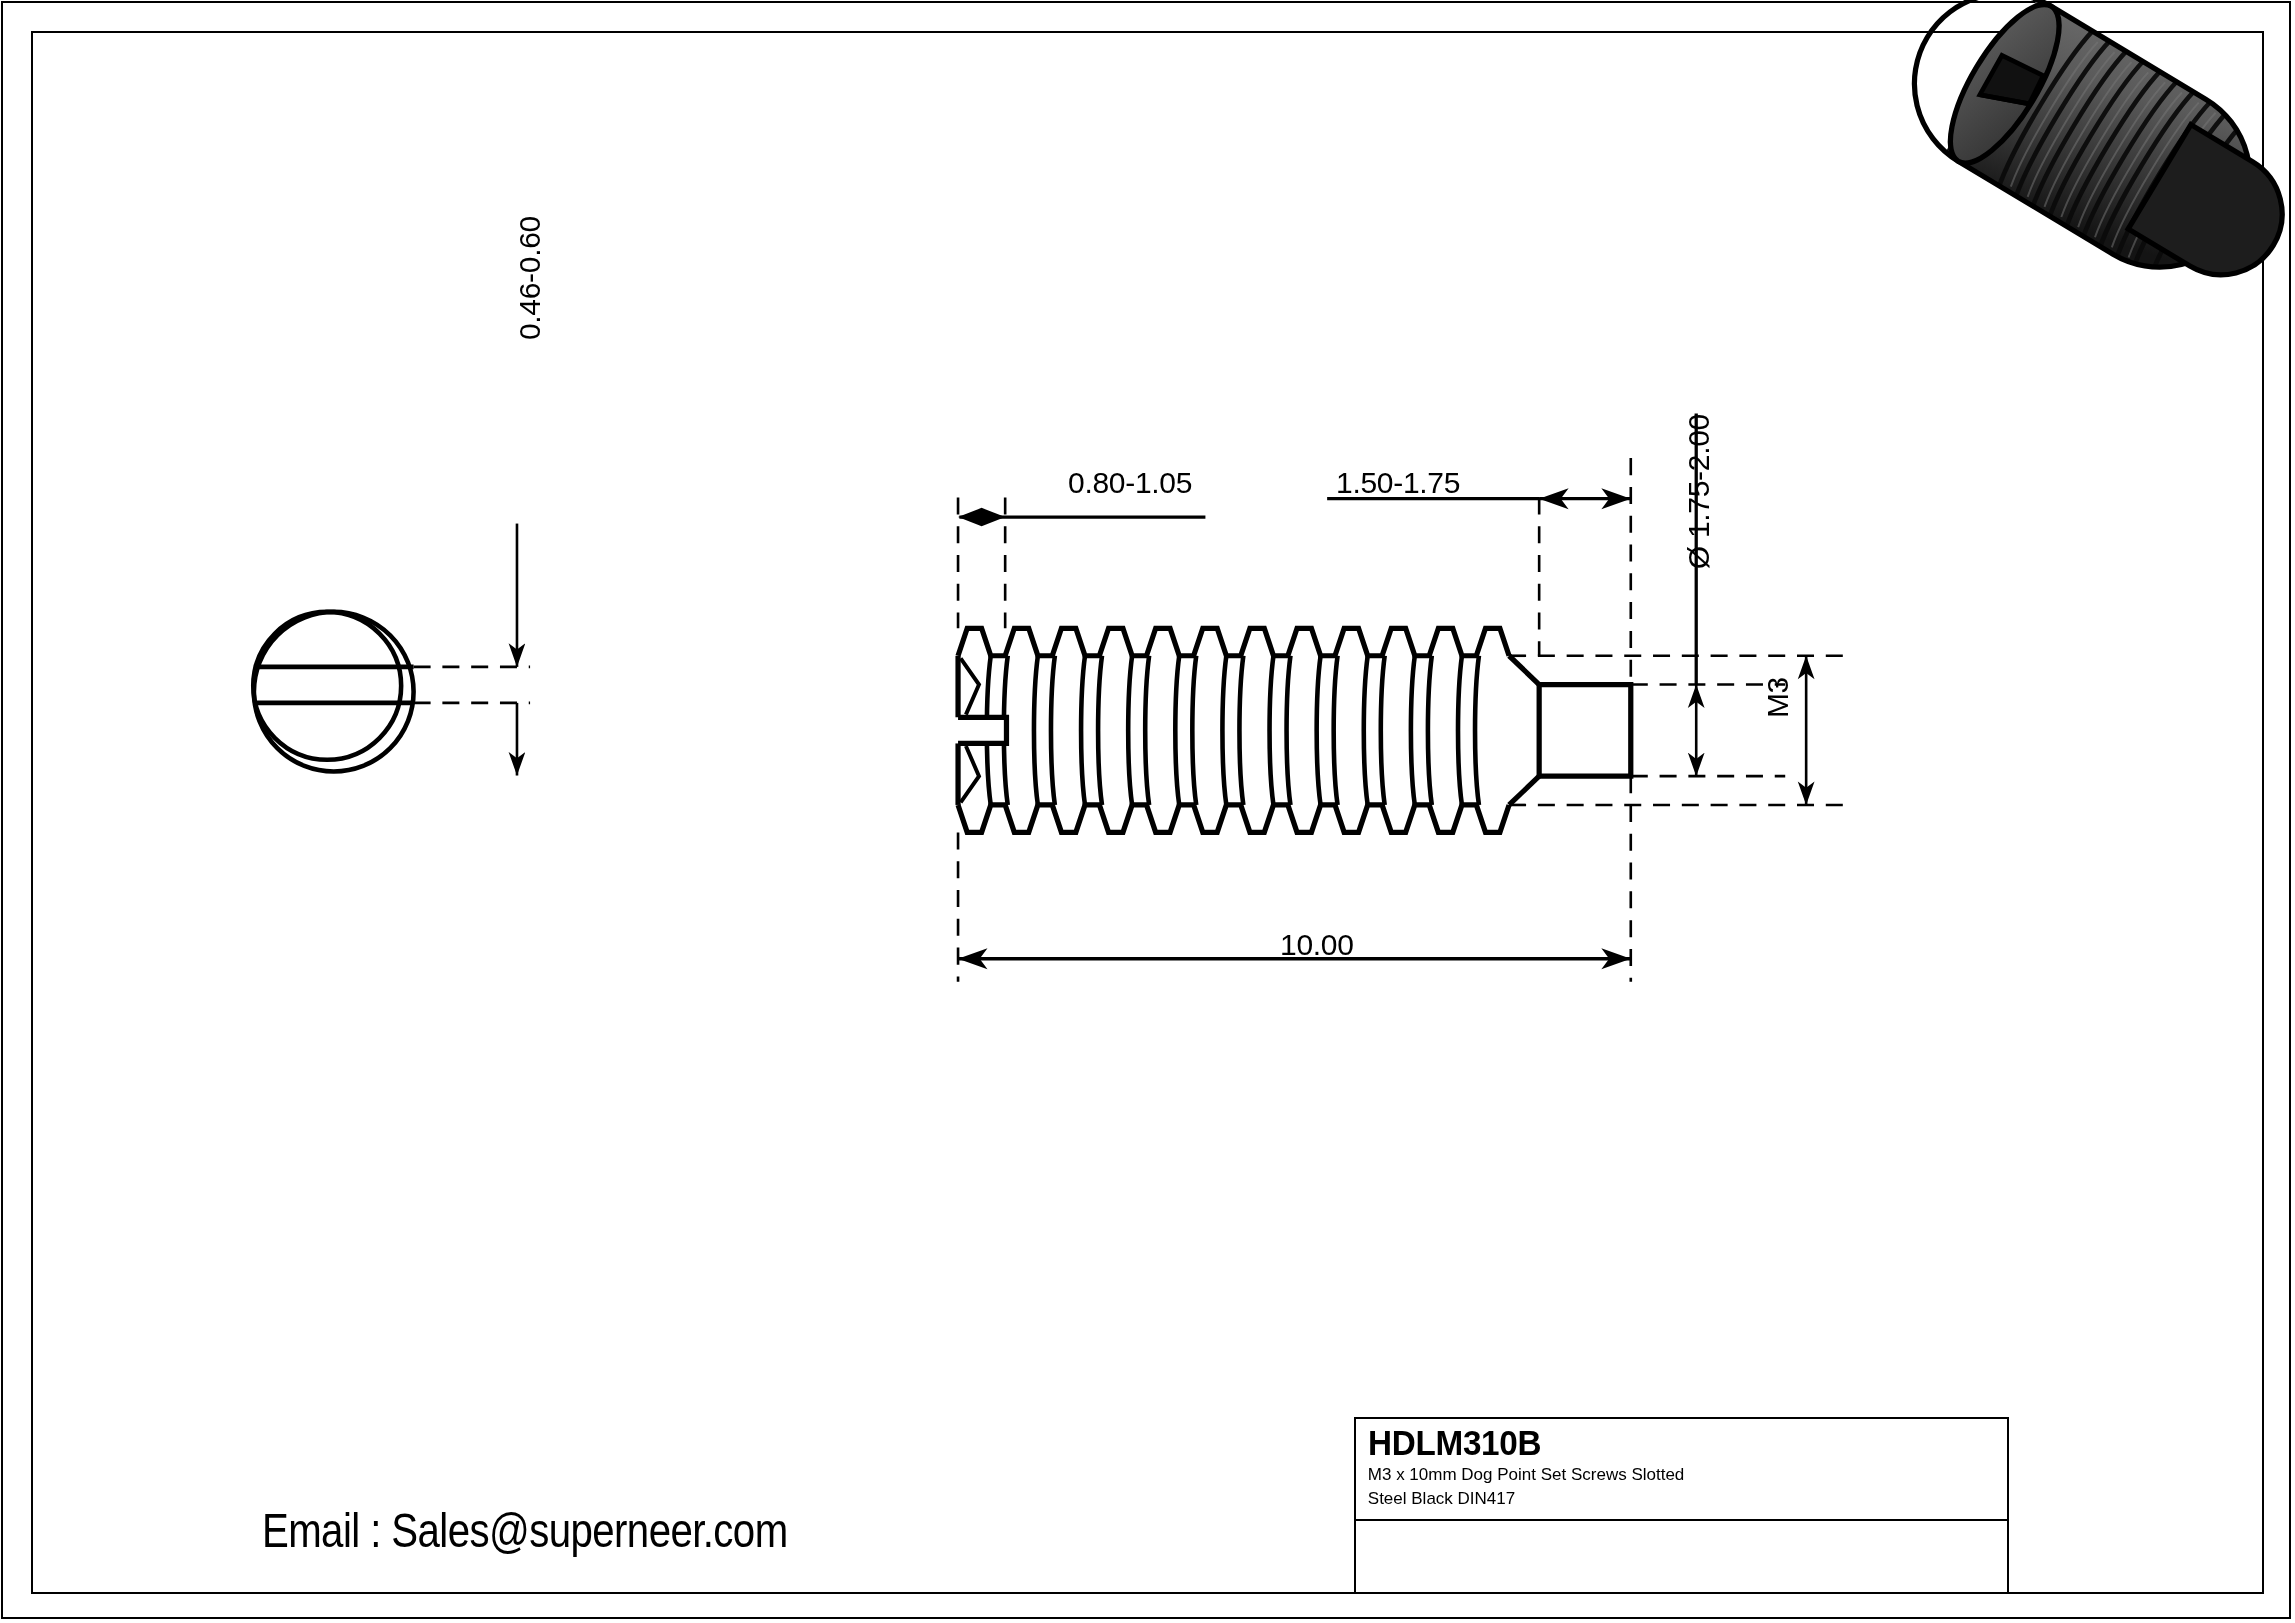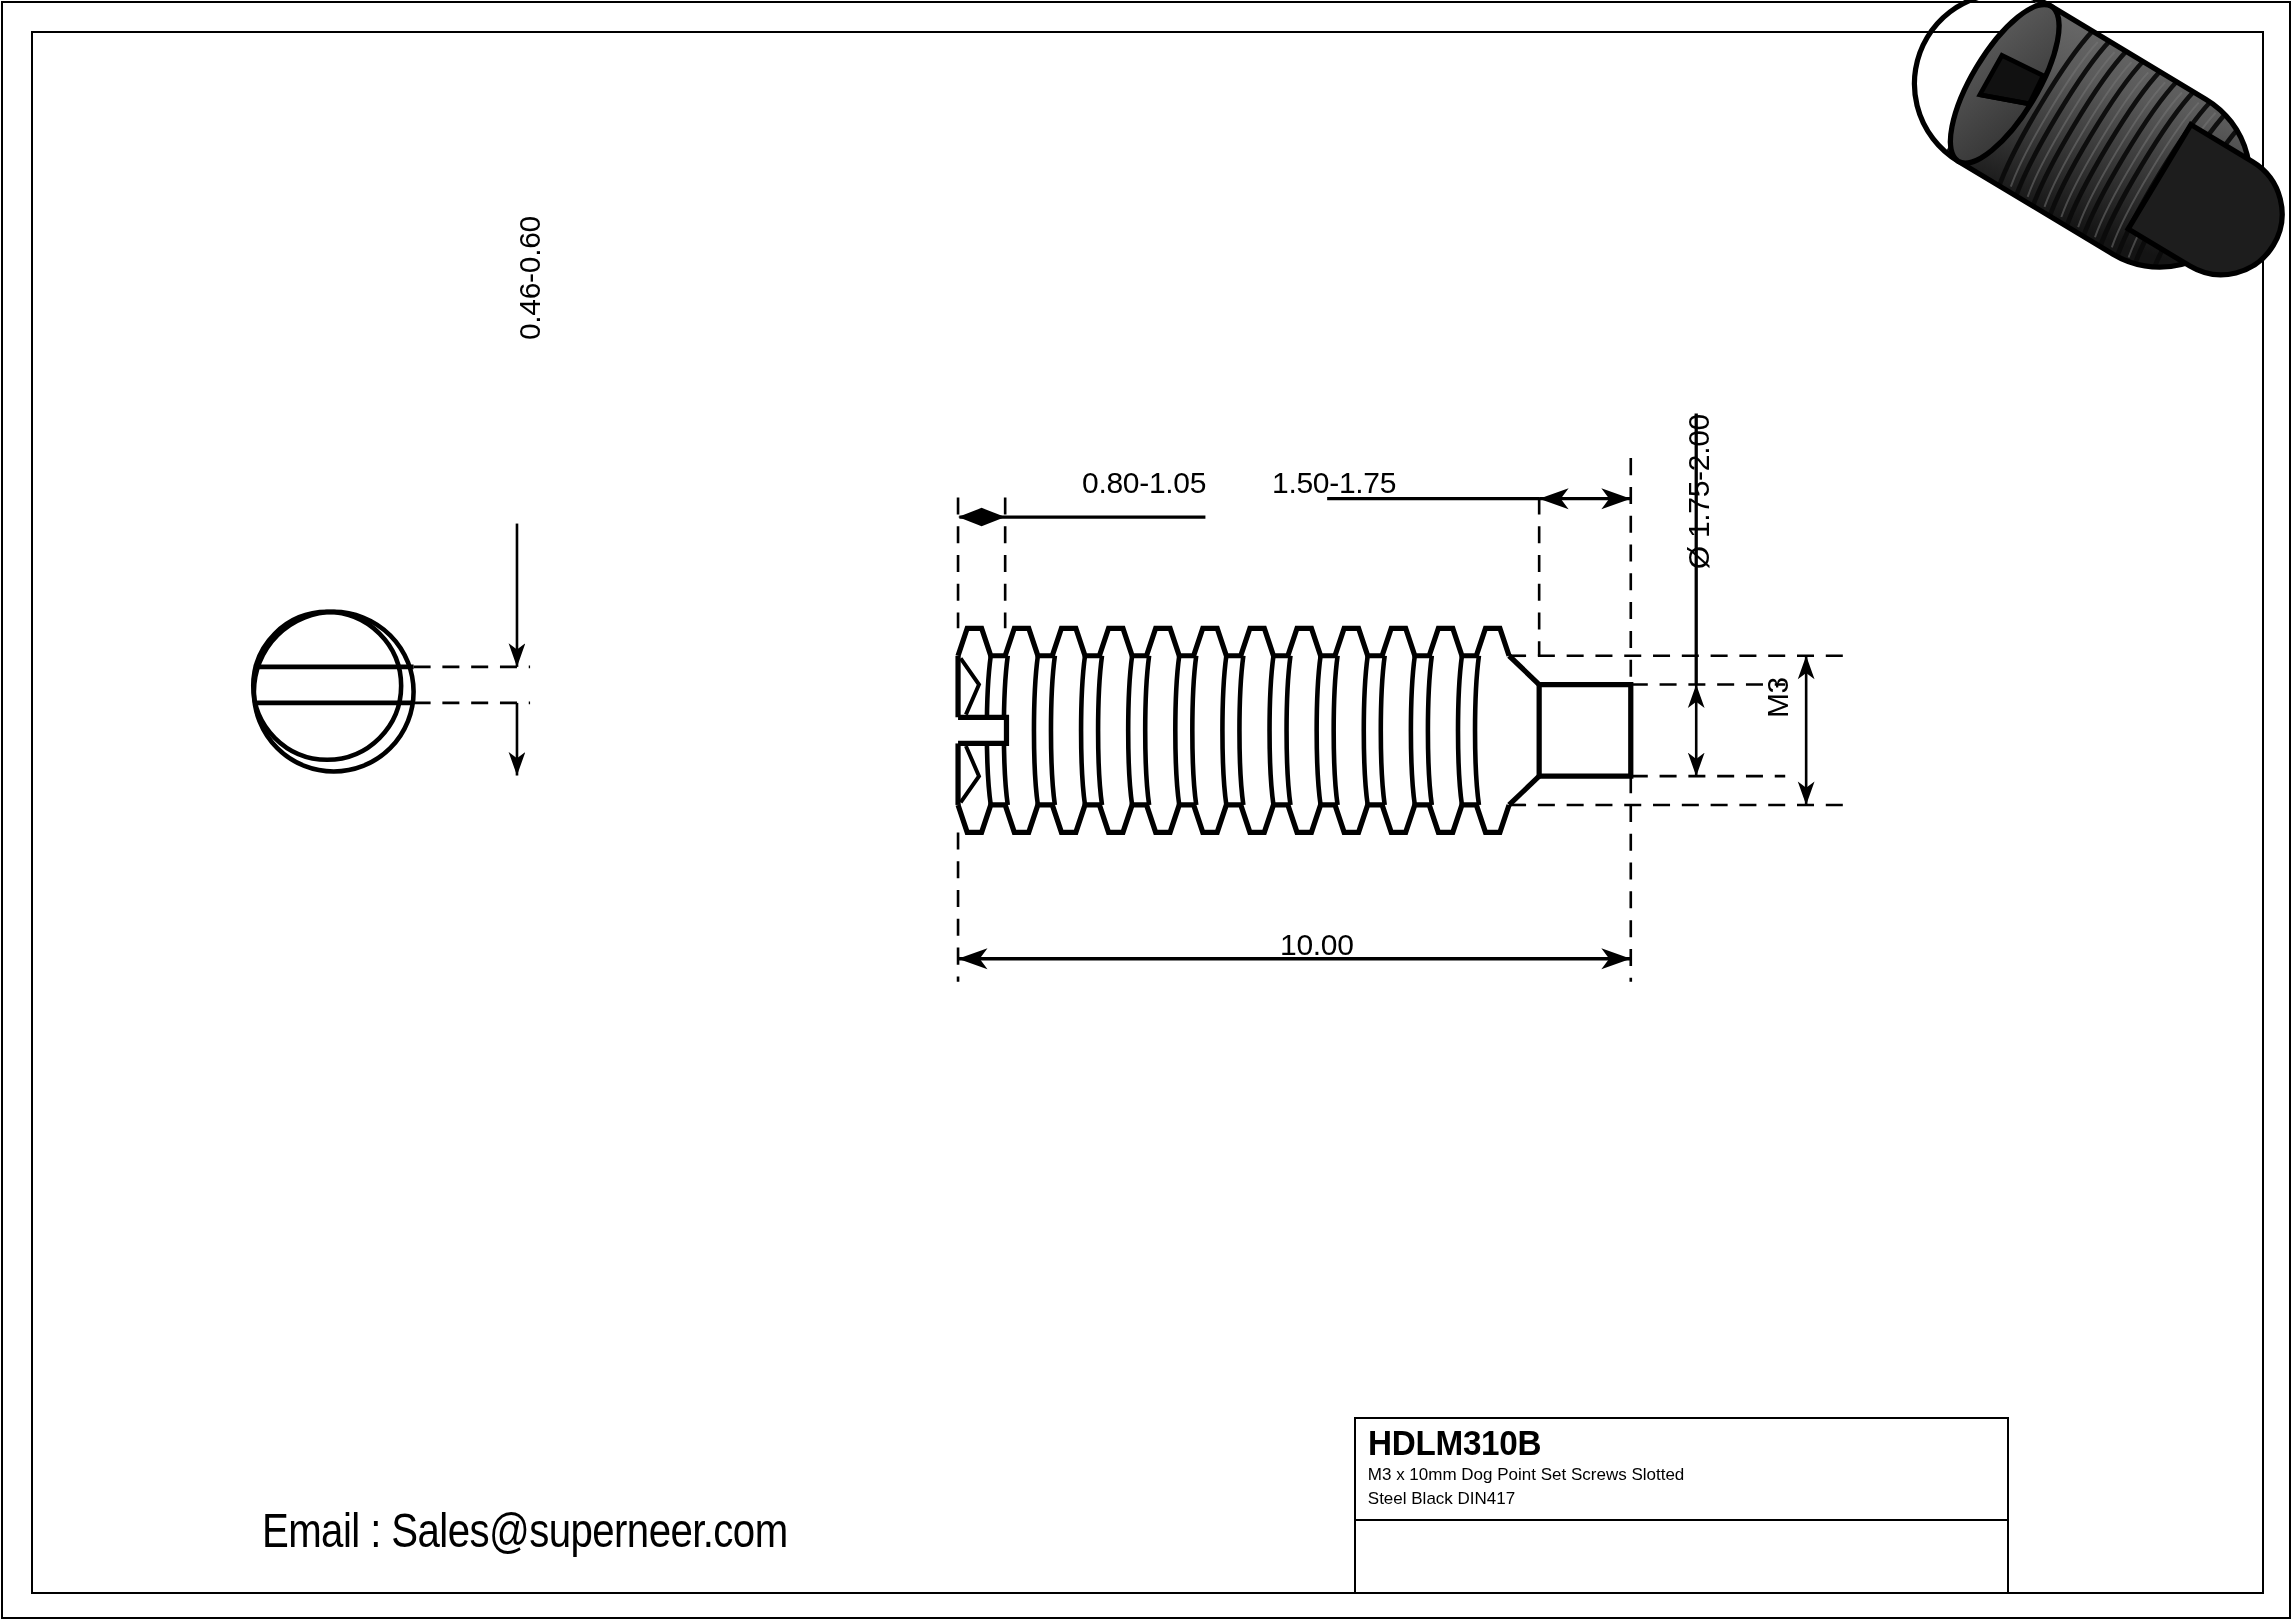--- a/index.html
+++ b/index.html
@@ -158,22 +158,22 @@
   .dim {
     position: absolute;
     font-family: "Liberation Sans", sans-serif;
     font-size: 30px;
     color: #000;
     white-space: nowrap;
     letter-spacing: -0.3px;
     transform-origin: left top;
   }
   .dim-slot      { left: 513px;  top: 216px;  transform: rotate(-90deg) translateX(-100%); }
-  .dim-p         { left: 1068px; top: 466px; margin-left: 14px; }
-  .dim-dog-len   { left: 1272px; top: 466px; }
+  .dim-p         { left: 1068px; top: 466px; }
+  .dim-dog-len   { left: 1336px; top: 466px; }
   .dim-dog-dia   { left: 1682px; top: 414px; transform: rotate(-90deg) translateX(-100%); }
   .dim-m3        { left: 1761px; top: 677px; transform: rotate(-90deg) translateX(-100%); }
   .dim-len       { left: 1280px; top: 928px; }
 </style>
 </head>
 <body>
 
 <div id="sheet">
 
   <div class="page-border"></div>

